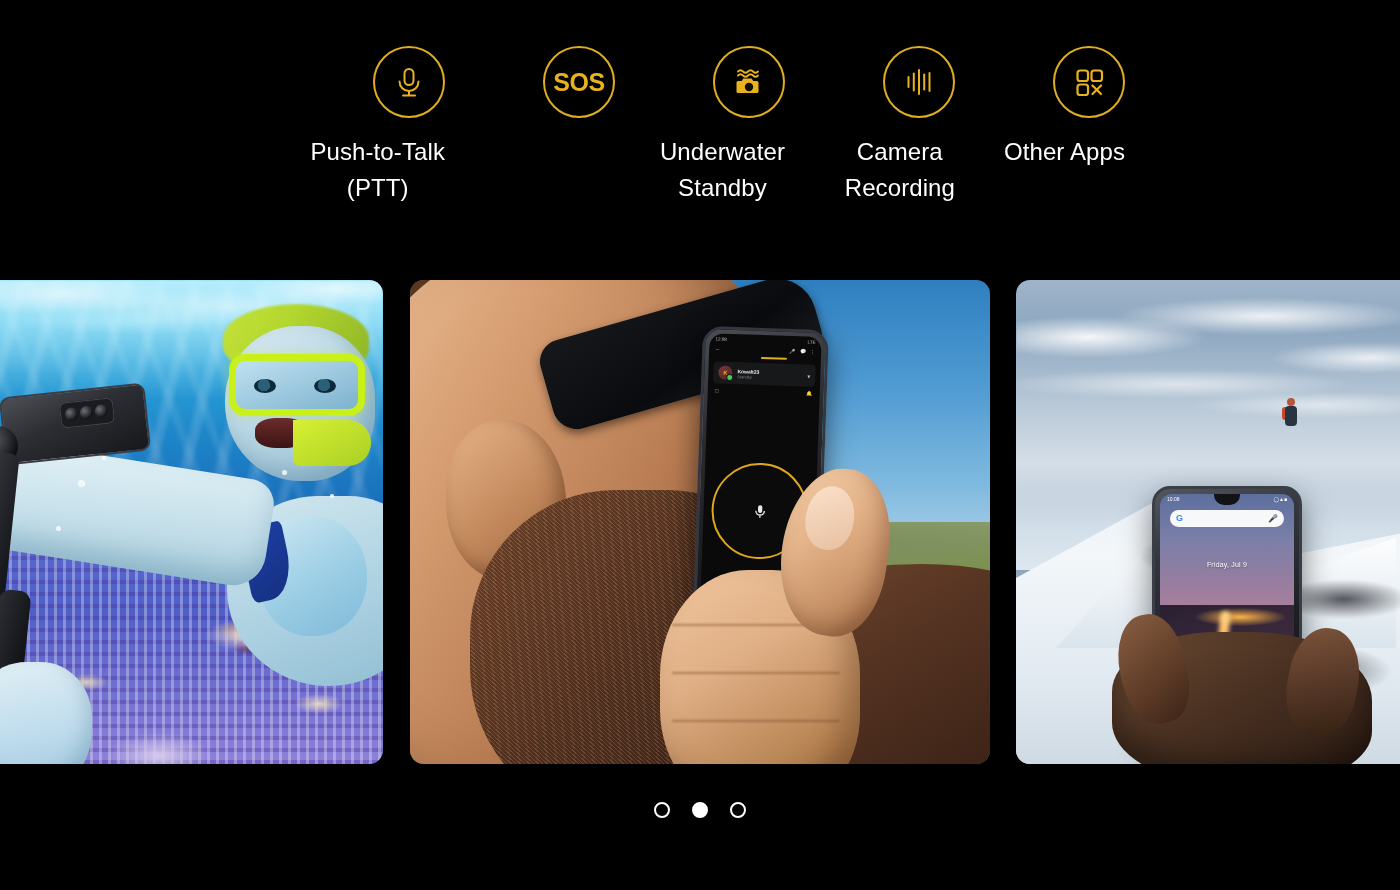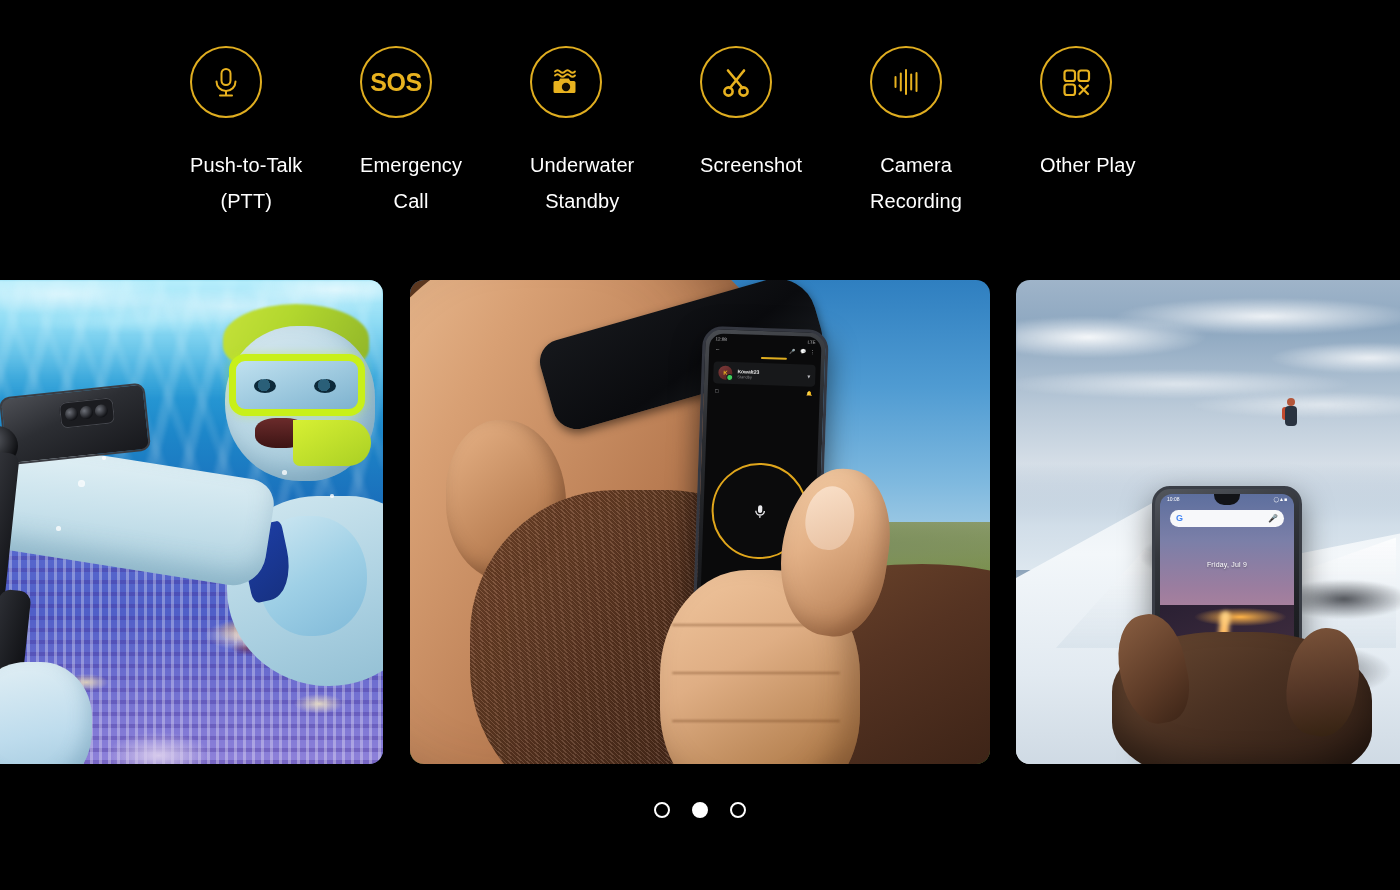--- a/index.html
+++ b/index.html
@@ -15,35 +15,35 @@
   .features {
     position: absolute; top: 0; left: 0;
     width: 1400px; height: 260px;
     display: flex;
     justify-content: center;
     align-items: flex-start;
     padding-top: 46px;
   }
   .feature {
     width: 170px;
-    display: flex; flex-direction: column; align-items: flex-start;
+    display: flex; flex-direction: column; align-items: flex-end;
     text-align: center;
   }
   .feature-circle {
     width: 72px; height: 72px;
     border-radius: 50%;
     border: 2px solid #e0ae20;
     display: flex; align-items: center; justify-content: center;
     background: #000;
   }
   .feature-circle svg { display: block; }
   .feature-label {
-    margin-top: 29px;
+    margin-top: 16px;
     color: #ffffff;
-    font-size: 20px;
+    font-size: 24px;
     line-height: 36px;
     font-weight: 400;
     letter-spacing: 0.1px;
     white-space: pre-line;
   }
   .sos-text {
     color: #e8b21f;
     font-size: 25px;
     font-weight: 700;
     letter-spacing: -0.5px;
@@ -553,49 +553,36 @@
         </svg>
       </div>
       <div class="feature-label">Push-to-Talk
 (PTT)</div>
     </div>
 
     <div class="feature">
       <div class="feature-circle">
         <span class="sos-text">SOS</span>
       </div>
-      <div class="feature-label">Emergency
-Call</div>
     </div>
 
 
     <div class="feature">
       <div class="feature-circle">
         <svg width="38" height="38" viewBox="0 0 38 38" fill="none" stroke="#e8b21f" stroke-width="1.8" stroke-linecap="round">
           <path d="M8 8.5q2.5-2.5 5 0t5 0 5 0 5 0"></path>
           <path d="M8 12.5q2.5-2.5 5 0t5 0 5 0 5 0"></path>
           <path d="M6.5 19.5a1.6 1.6 0 0 1 1.6-1.6h3.6l1.6-2.4h8.4l1.6 2.4h3.6a1.6 1.6 0 0 1 1.6 1.6v9a1.6 1.6 0 0 1-1.6 1.6H8.1a1.6 1.6 0 0 1-1.6-1.6z" fill="#e8b21f" stroke="none"></path>
           <circle cx="19" cy="24" r="4.2" fill="#120d02" stroke="none"></circle>
         </svg>
       </div>
       <div class="feature-label">Underwater
 Standby</div>
     </div>
 
-    <div class="feature">
-      <div class="feature-circle">
-        <svg width="38" height="38" viewBox="0 0 38 38" fill="none" stroke="#e8b21f" stroke-width="2.6" stroke-linecap="round">
-          <line x1="11" y1="7.5" x2="25.5" y2="25"></line>
-          <line x1="27" y1="7.5" x2="13" y2="25"></line>
-          <circle cx="11.5" cy="28.5" r="4.1"></circle>
-          <circle cx="26.5" cy="28.5" r="4.1"></circle>
-        </svg>
-      </div>
-      <div class="feature-label">Screenshot</div>
-    </div>
 
     <div class="feature">
       <div class="feature-circle">
         <svg width="38" height="38" viewBox="0 0 38 38" fill="none" stroke="#e8b21f" stroke-width="2" stroke-linecap="round">
           <line x1="8.5" y1="14" x2="8.5" y2="24"></line>
           <line x1="13.8" y1="10.5" x2="13.8" y2="27.5"></line>
           <line x1="19" y1="7" x2="19" y2="31"></line>
           <line x1="24.2" y1="11.5" x2="24.2" y2="26.5"></line>
           <line x1="29.5" y1="10" x2="29.5" y2="28"></line>
         </svg>
@@ -607,21 +594,21 @@
     <div class="feature">
       <div class="feature-circle">
         <svg width="38" height="38" viewBox="0 0 38 38" fill="none" stroke="#e8b21f" stroke-width="2.2" stroke-linecap="round">
           <rect x="7.5" y="7.5" width="10.5" height="10.5" rx="2.6"></rect>
           <rect x="21.5" y="7.5" width="10.5" height="10.5" rx="2.6"></rect>
           <rect x="7.5" y="21.5" width="10.5" height="10.5" rx="2.6"></rect>
           <line x1="22.5" y1="22.5" x2="31" y2="31"></line>
           <line x1="31" y1="22.5" x2="22.5" y2="31"></line>
         </svg>
       </div>
-      <div class="feature-label">Other Play</div>
+      <div class="feature-label">Other Apps</div>
     </div>
   </div>
 
   <div class="gallery">
 
     <div class="panel panel-left">
       <div class="scene">
         <div class="uw-water"></div>
         <div class="uw-caustics"></div>
         <div class="uw-surface"></div>

